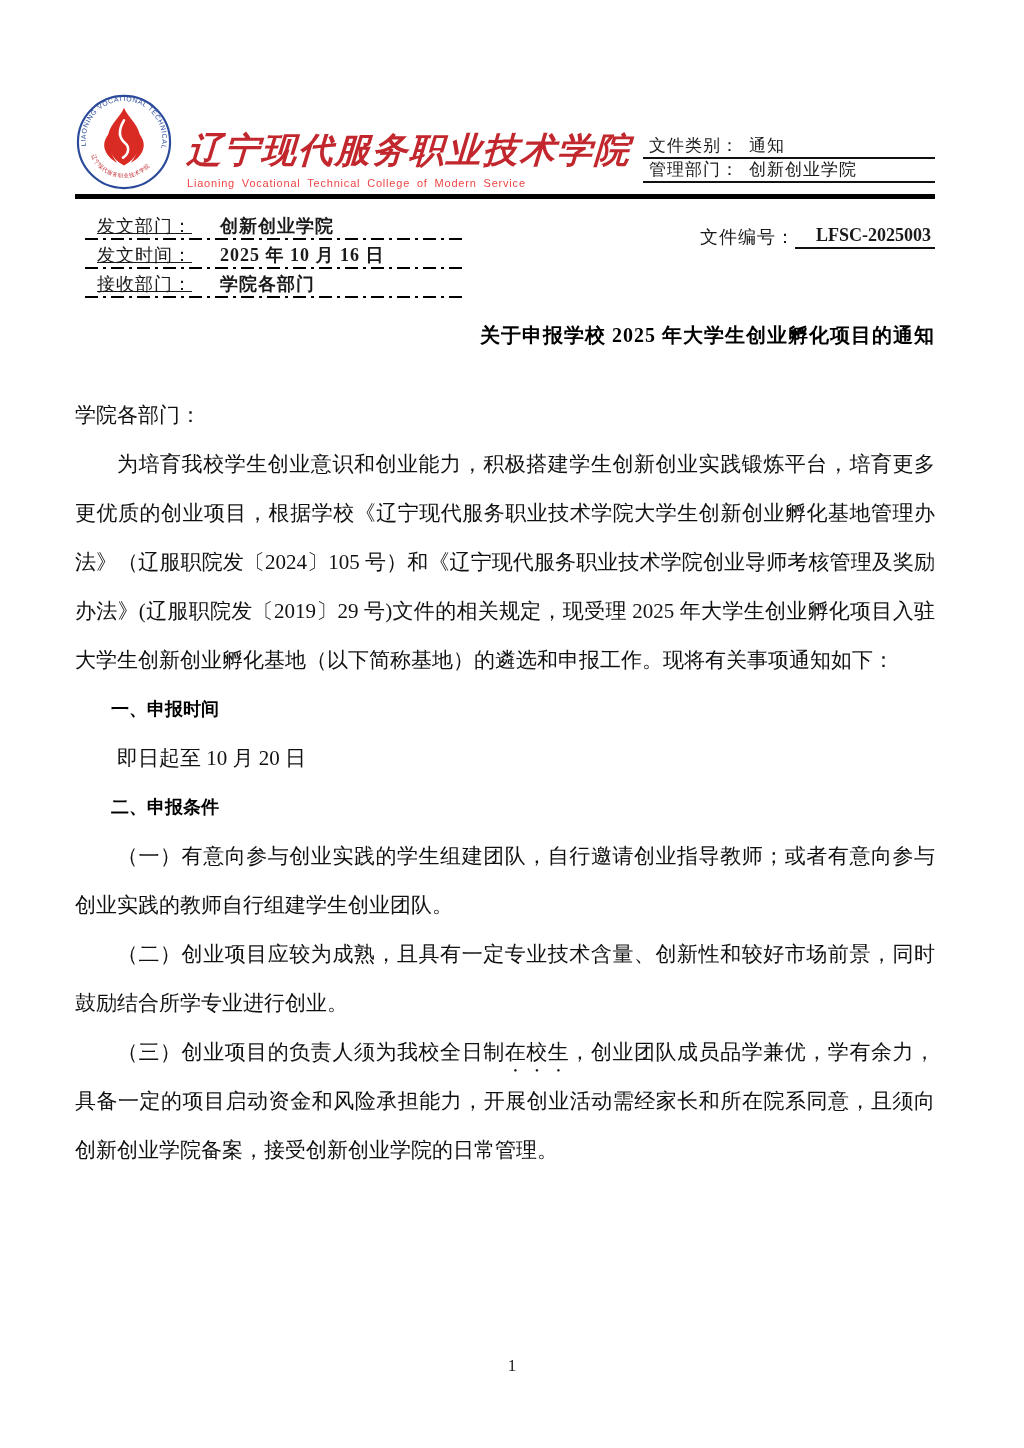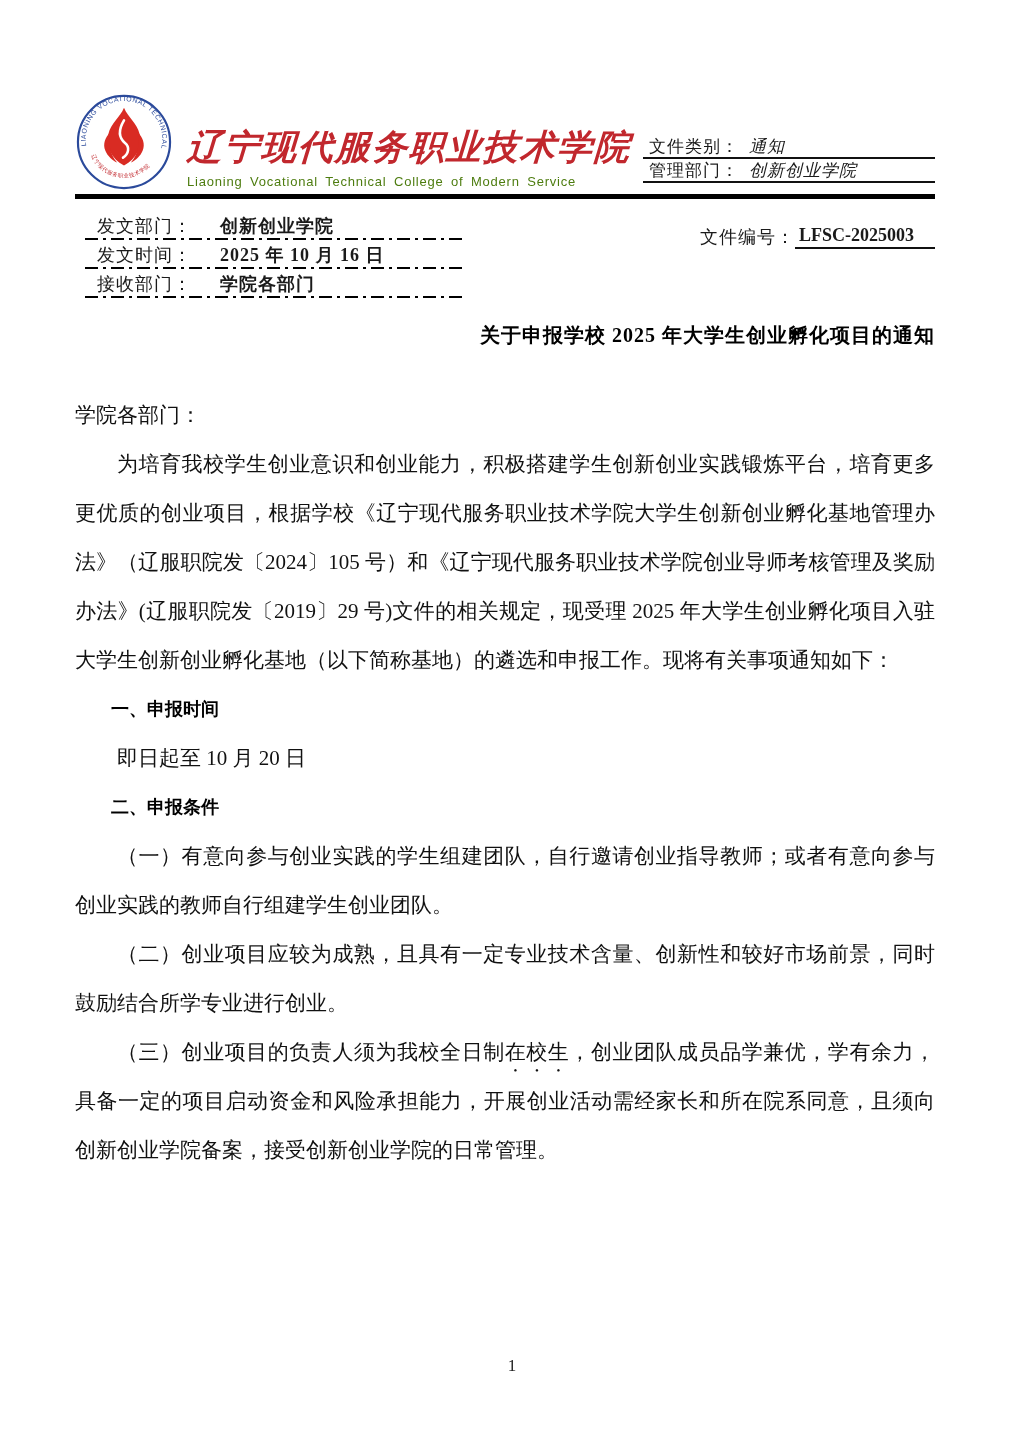--- a/index.html
+++ b/index.html
@@ -11,41 +11,41 @@
   .header { display:flex; justify-content:space-between; align-items:flex-start; padding-top:93px; }
   .brand { display:flex; align-items:flex-end; gap:14px; }
   .seal { width:98px; height:98px; flex:0 0 auto; }
   .ring-text { font-size:7px; fill:#2b4a9b; font-family:"Liberation Sans",sans-serif; letter-spacing:.6px; }
   .ring-text-cn { font-size:5.5px; fill:#c1272d; font-family:"Liberation Serif",serif; letter-spacing:.5px; }
   .seal-ring { fill:none; stroke:#2b4a9b; stroke-width:2.2; }
   .flame { fill:#d92b23; }
   .flame-inner { fill:none; stroke:#ffffff; stroke-width:2.6; stroke-linecap:round; }
   .names { padding-bottom:2px; }
   .cn-name { font-size:35px; font-weight:bold; font-style:italic; color:#c1272d; letter-spacing:2px; white-space:nowrap; transform:skewX(-3deg); }
-  .en-name { margin-top:3px; font-family:"Liberation Sans",sans-serif; font-size:13px; color:#4d7c0f; letter-spacing:.8px; word-spacing:3px; white-space:nowrap; }
+  .en-name { margin-top:3px; font-family:"Liberation Sans",sans-serif; font-size:11px; color:#ef4444; letter-spacing:.8px; word-spacing:3px; white-space:nowrap; }
 
   .classbox { width:292px; margin-top:42px; font-size:17px; }
-  .classbox-row { display:flex; align-items:center; height:24px; border-bottom:2px solid #111; padding-left:6px; letter-spacing:1px; }
+  .classbox-row { display:flex; align-items:flex-end; height:24px; border-bottom:2px solid #111; padding-left:6px; letter-spacing:1px; }
   .cb-label { white-space:nowrap; }
-  .cb-value { margin-left:10px; white-space:nowrap;font-style:italic; }
+  .cb-value { margin-left:10px; white-space:nowrap; }
 
   .rule { height:5px; background:#000; margin-top:3px; }
 
   
   .meta { position:relative; margin-top:12px; }
   .meta-left { width:382px; margin-left:10px; }
   .meta-row { position:relative; height:29px; display:flex; align-items:center; padding-left:12px; font-size:18px; }
   .meta-row::after { content:""; position:absolute; left:0; right:0; bottom:0; height:2px;
       background:repeating-linear-gradient(90deg,#000 0 13px,transparent 13px 18px,#000 18px 21px,transparent 21px 26px); }
-  .meta-label { letter-spacing:1px; }
+  .meta-label { letter-spacing:1px;text-decoration:underline; }
   .meta-value { font-weight:bold; margin-left:28px; font-family:"Liberation Sans",sans-serif; letter-spacing:1px; }
   .meta-row:nth-child(2) .meta-value { font-family:"Liberation Serif",serif; }
   .doc-number { position:absolute; top:14px; right:0; font-size:18px; display:flex; align-items:flex-end; }
   .dn-label { letter-spacing:1px; }
-  .dn-value { display:inline-block; min-width:140px; text-align:left; border-bottom:2px solid #111; font-weight:600; padding:0 4px 1px; }
+  .dn-value { display:inline-block; min-width:140px; text-align:right; border-bottom:2px solid #111; font-weight:600; padding:0 4px 1px; }
 
   
   .title { margin-top:24px; text-align:right; font-size:20px; font-weight:bold; letter-spacing:1px; color:#000; }
   .docbody { margin-top:42px; font-size:21px; line-height:49px; text-align:justify; color:#111; }
   .docbody p { margin:0; }
   .salutation { text-indent:0; }
   .para { text-indent:2em; }
   .heading { text-indent:2em; font-weight:bold; font-family:"Liberation Sans","DejaVu Sans",sans-serif; font-size:18px; color:#000; }
   .emph { -webkit-text-emphasis:filled dot #111; -webkit-text-emphasis-position:under; text-emphasis:filled dot #111; text-emphasis-position:under right; }
 

